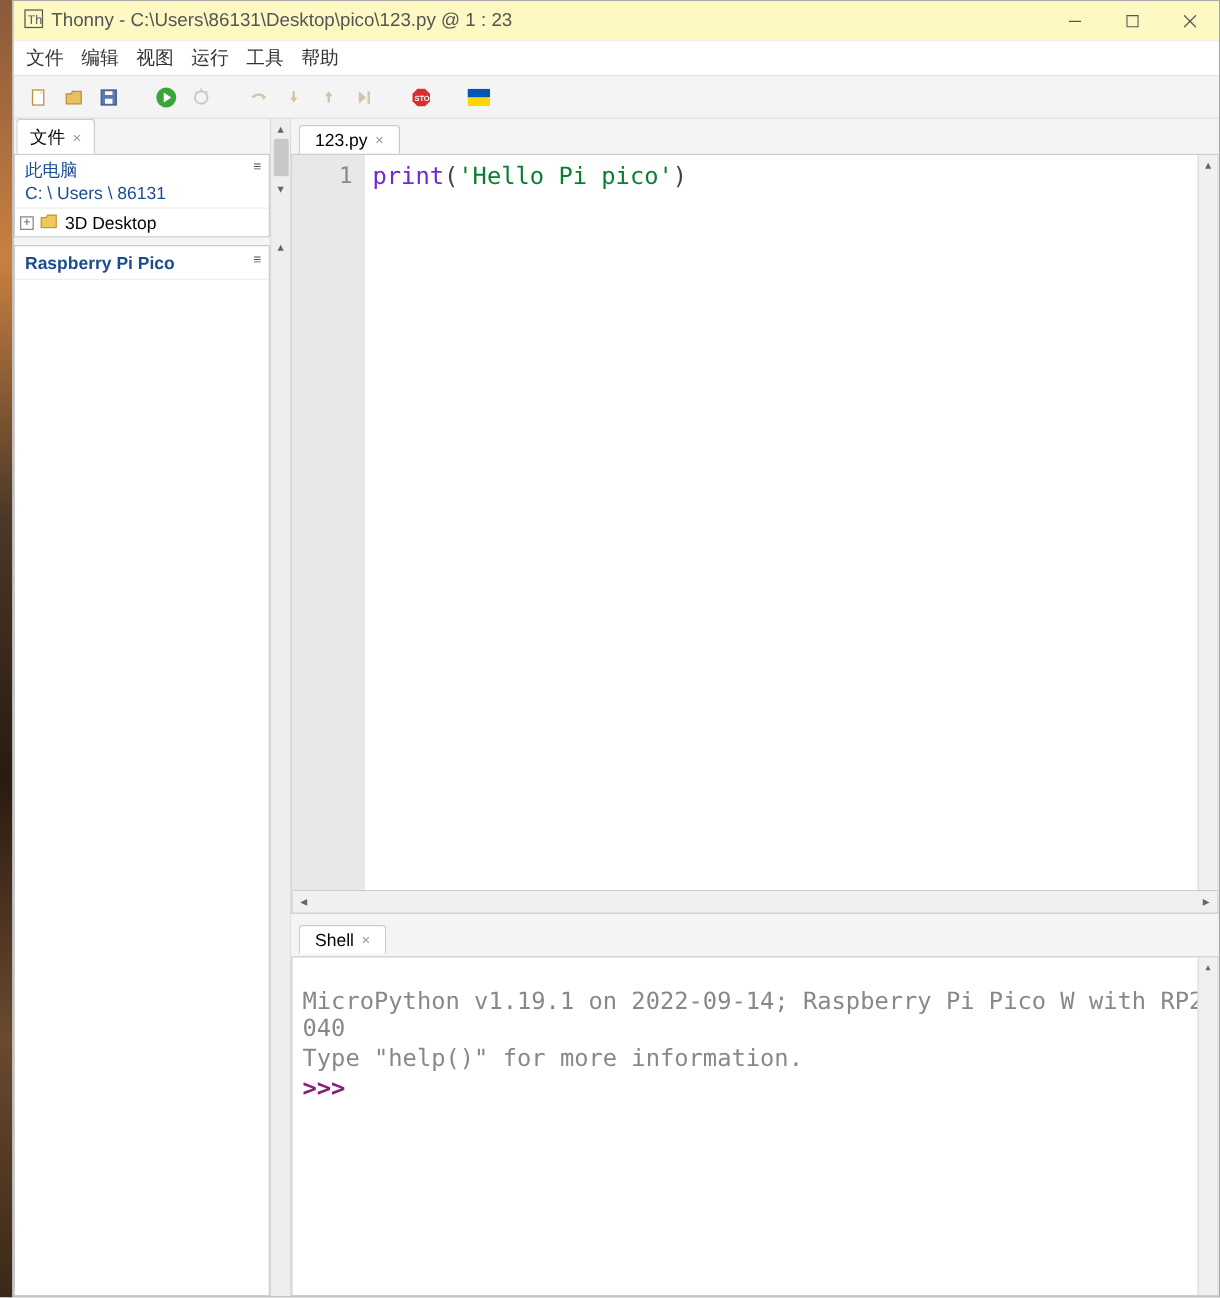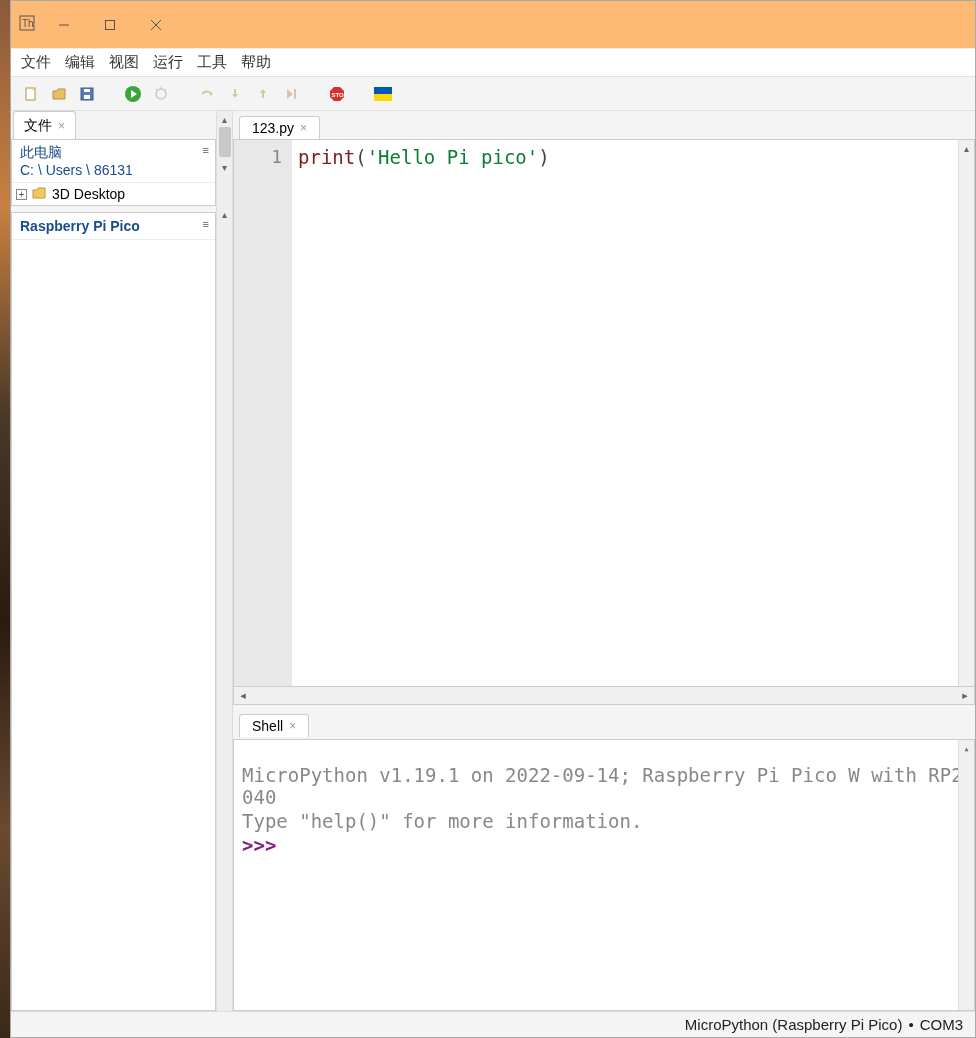--- a/index.html
+++ b/index.html
@@ -21,22 +21,22 @@
   .window {
     position: absolute;
     left: 10px; top: 0;
     width: 966px; height: 1038px;
     background: #f4f4f4;
     border: 1px solid #aaa;
     display: flex;
     flex-direction: column;
   }
   .titlebar {
-    height: 48px;
-    background: #fdba74;
+    height: 32px;
+    background: #fef9c3;
     display: flex;
     align-items: center;
     padding-left: 8px;
     color: #555;
     font-size: 15px;
     border-bottom: 1px solid #eee;
   }
   .titlebar .app-icon { margin-right: 6px; }
   .titlebar-text { flex: 1; }
   .win-controls { display: flex; height: 100%; }
@@ -191,21 +191,21 @@
     font-size: 18px;
   }
   .code-area {
     flex: 1;
     padding: 6px 8px 0 6px;
     font-family: "Consolas", monospace;
     font-size: 19px;
     white-space: pre;
     position: relative;
   }
-  .tok-fn { color: #7f1d1d; }
+  .tok-fn { color: #6d28d9; }
   .tok-paren { color: #444; }
   .tok-str { color: #0a7d2f; }
   .editor-hscroll {
     height: 18px; background: #f0f0f0; border: 1px solid #ccc; border-top: none;
     position: relative;
   }
   .hscroll-left, .hscroll-right {
     position: absolute; top: 0; width: 18px; height: 100%;
     display: flex; align-items: center; justify-content: center;
     color: #666; font-size: 11px;
@@ -268,20 +268,23 @@
 <div class="desktop-edge"></div>
 
 <div class="window">
 
   <div class="titlebar">
     <span class="app-icon">
       <svg width="16" height="16" viewBox="0 0 16 16">
           <rect x="1" y="1" width="14" height="14" fill="none" stroke="#555" stroke-width="1"></rect>
           <text x="3" y="12" font-size="10" fill="#555">Th</text>
         </svg>
+    </span>
+    <span class="titlebar-text">
+      <span>Thonny</span><span> - </span><span>C:\Users\86131\Desktop\pico\123.py</span><span> @ 1 : 23</span>
     </span>
     <div class="win-controls">
       <div class="win-btn">
         <svg width="10" height="10">
             <line x1="0" y1="5" x2="10" y2="5" stroke="#555" stroke-width="1"></line>
           </svg>
       </div>
       <div class="win-btn">
         <svg width="10" height="10">
             <rect x="0.5" y="0.5" width="9" height="9" fill="none" stroke="#555" stroke-width="1"></rect>
@@ -461,19 +464,14 @@
           <div class="shell-line">Type "help()" for more information.</div>
           <div class="shell-line"><span class="prompt">&gt;&gt;&gt; </span></div>
           <div class="shell-vscroll">
             <div class="scroll-arrow">▴</div>
           </div>
         </div>
       </div>
     </div>
   </div>
 
-  <div class="statusbar">
-    <span>MicroPython (Raspberry Pi Pico)</span>
-    <span class="dot">•</span>
-    <span>COM3</span>
-  </div>
 
 </div>
 
 </body></html>

